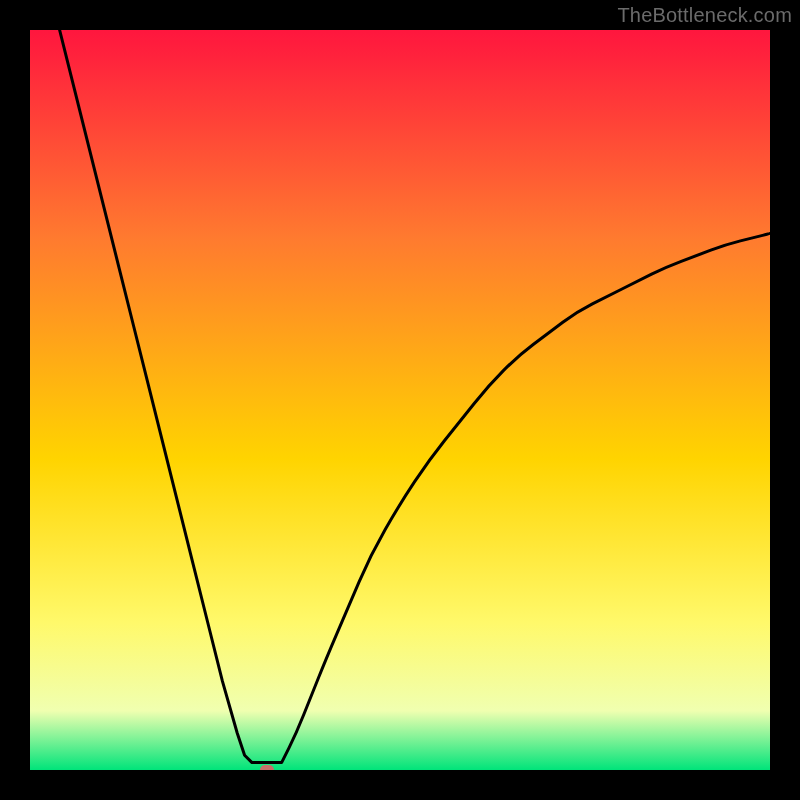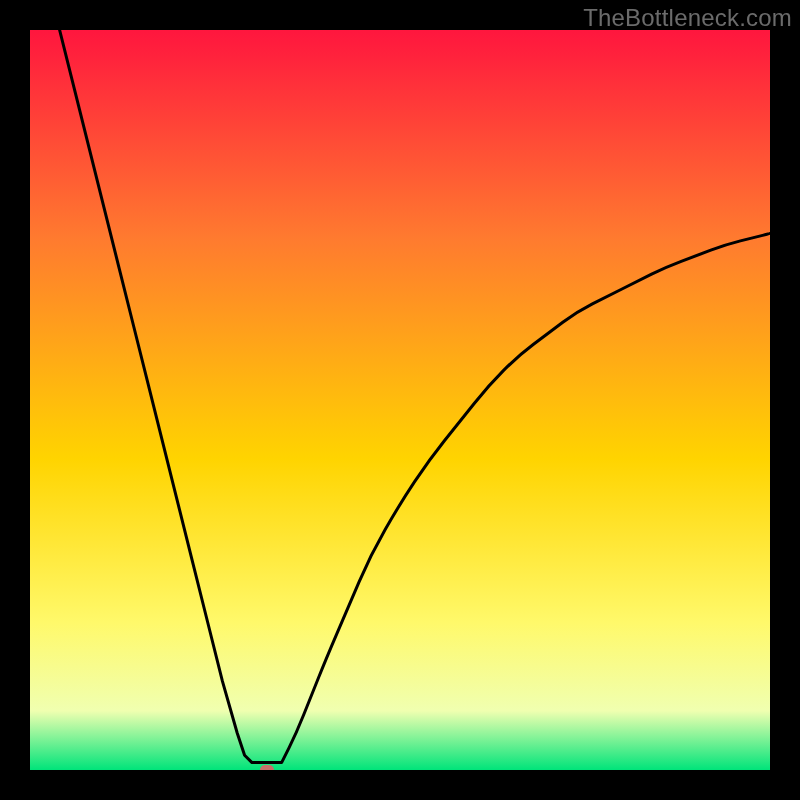--- a/index.html
+++ b/index.html
@@ -32,21 +32,21 @@
     left: 0;
     top: 0;
     width: 740px;
     height: 740px;
   }
   .watermark {
     position: absolute;
     top: 4px;
     right: 8px;
     color: #6b6b6b;
-    font-size: 24px;
+    font-size: 20px;
     letter-spacing: 0.2px;
     font-weight: 400;
     text-align: right;
   }
   svg.curve {
     position: absolute;
     left: 0;
     top: 0;
     width: 740px;
     height: 740px;

